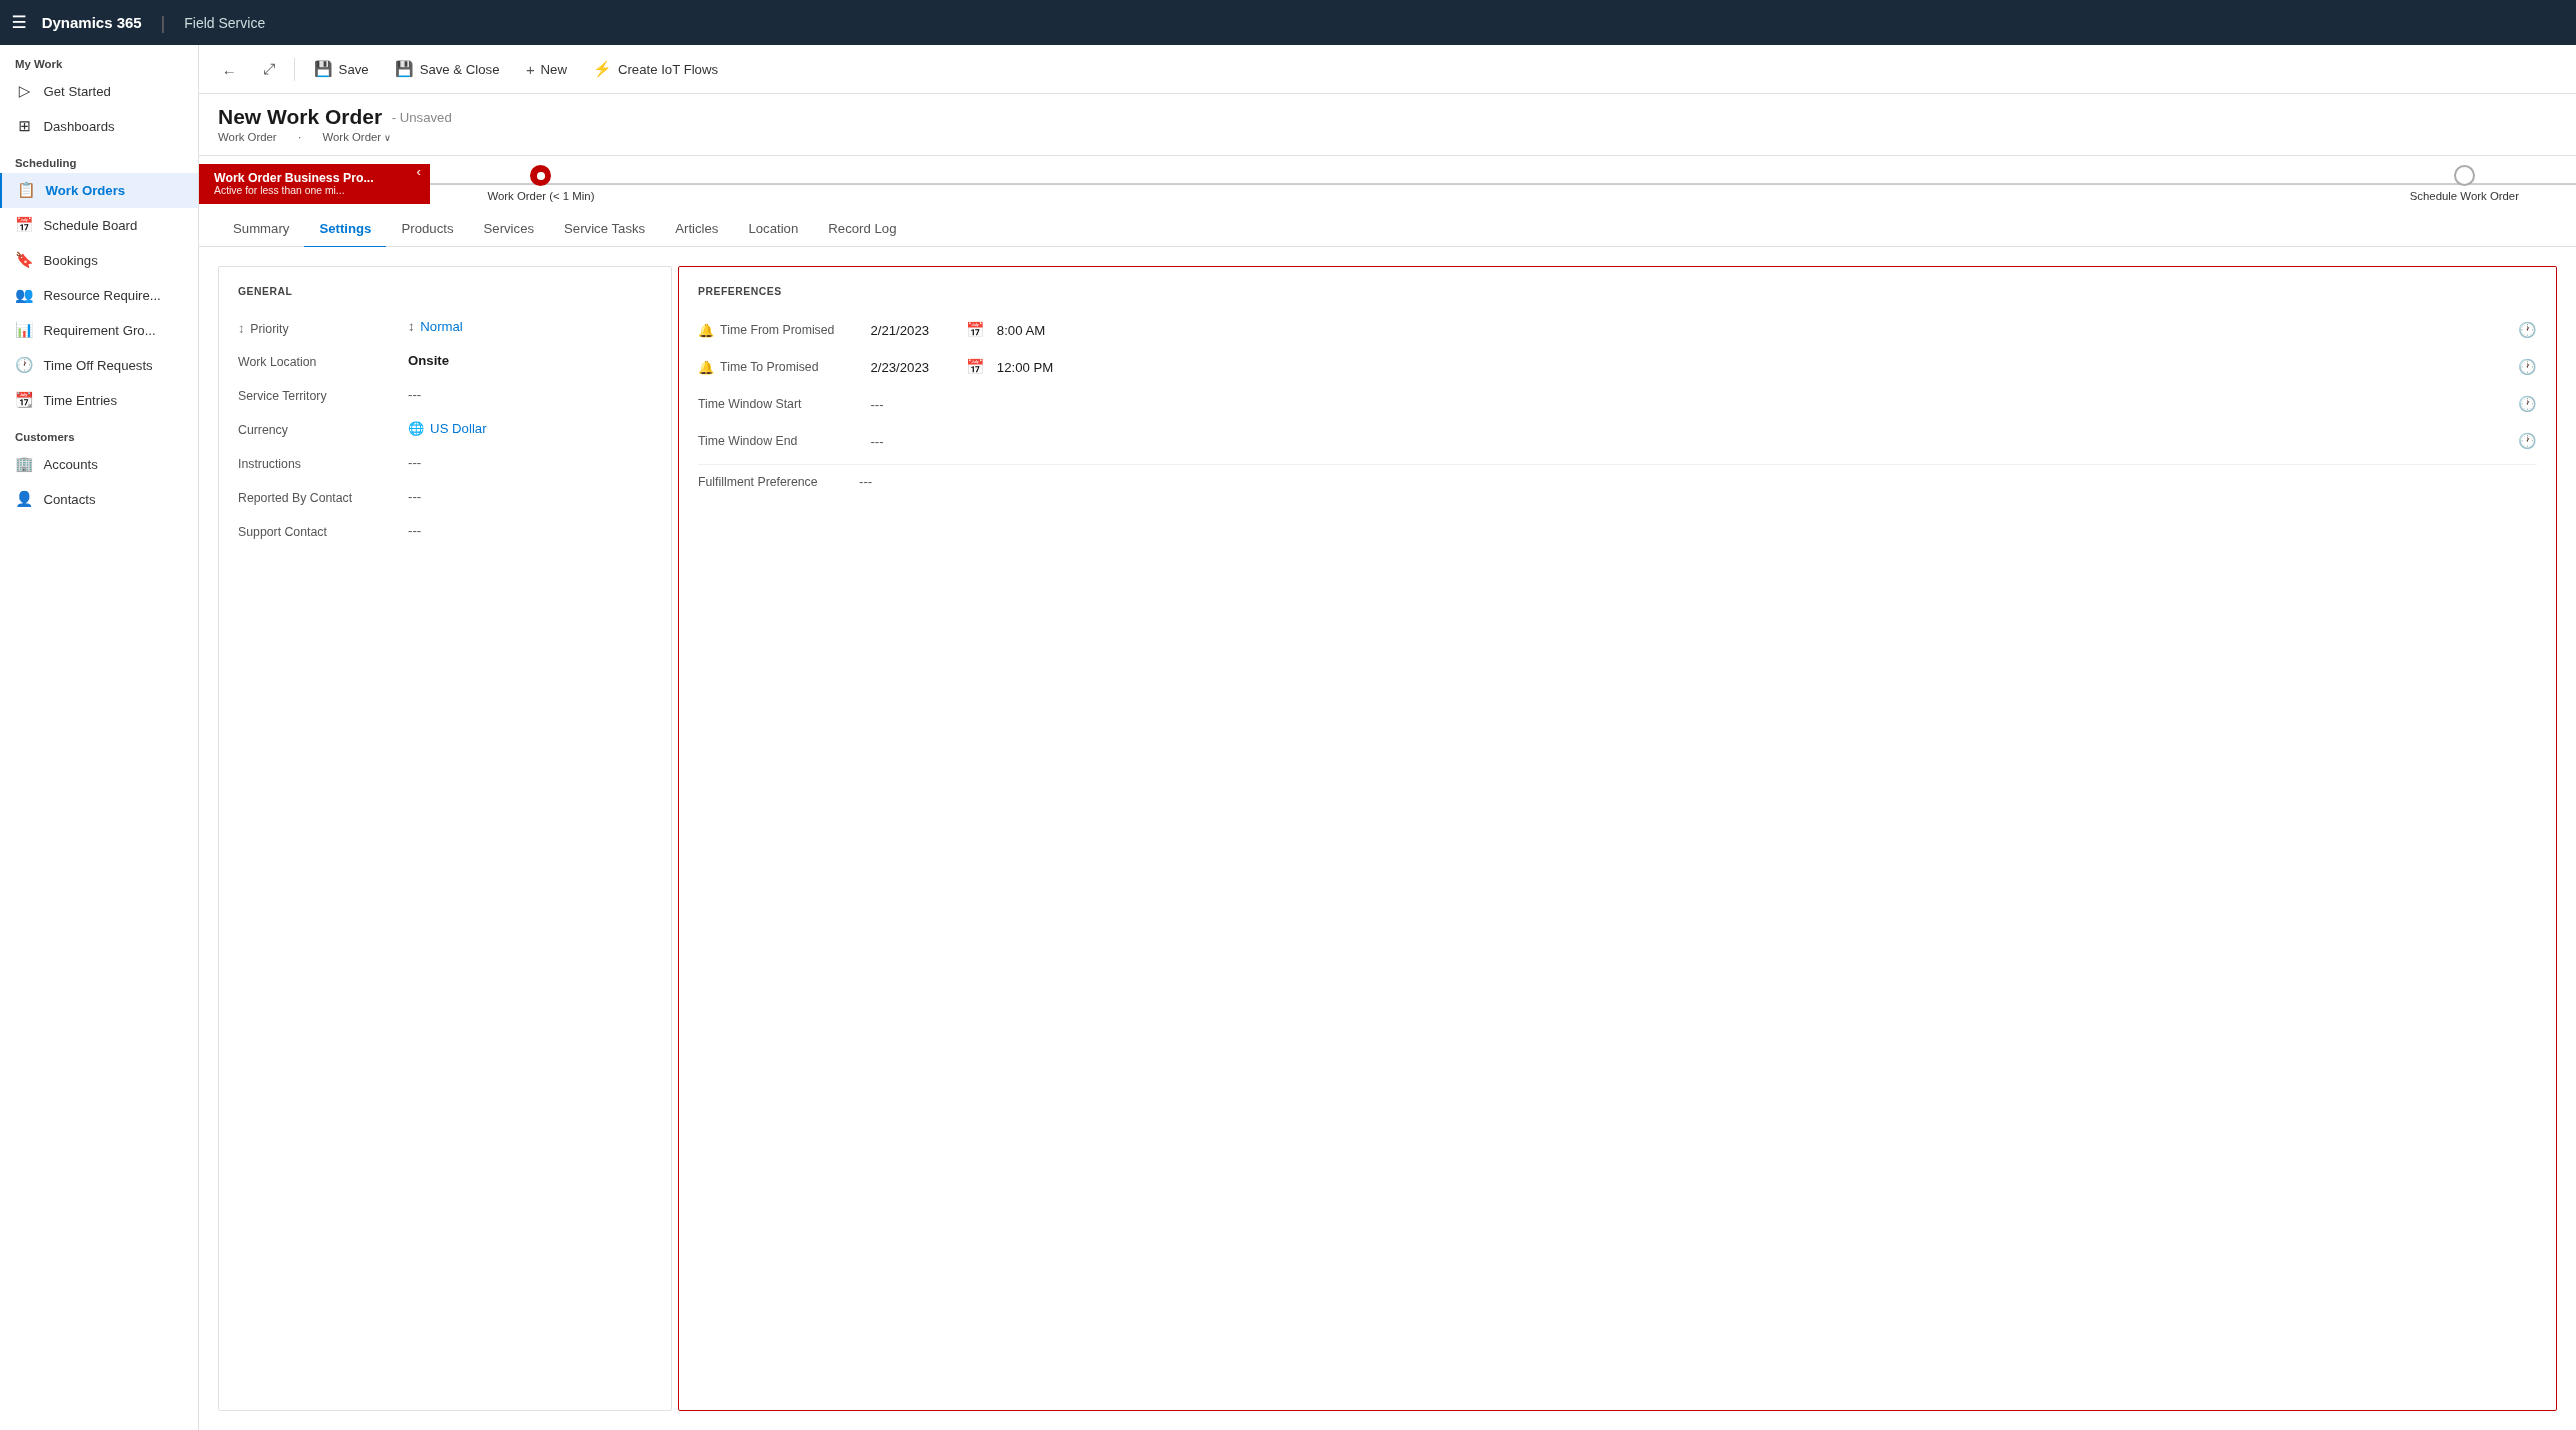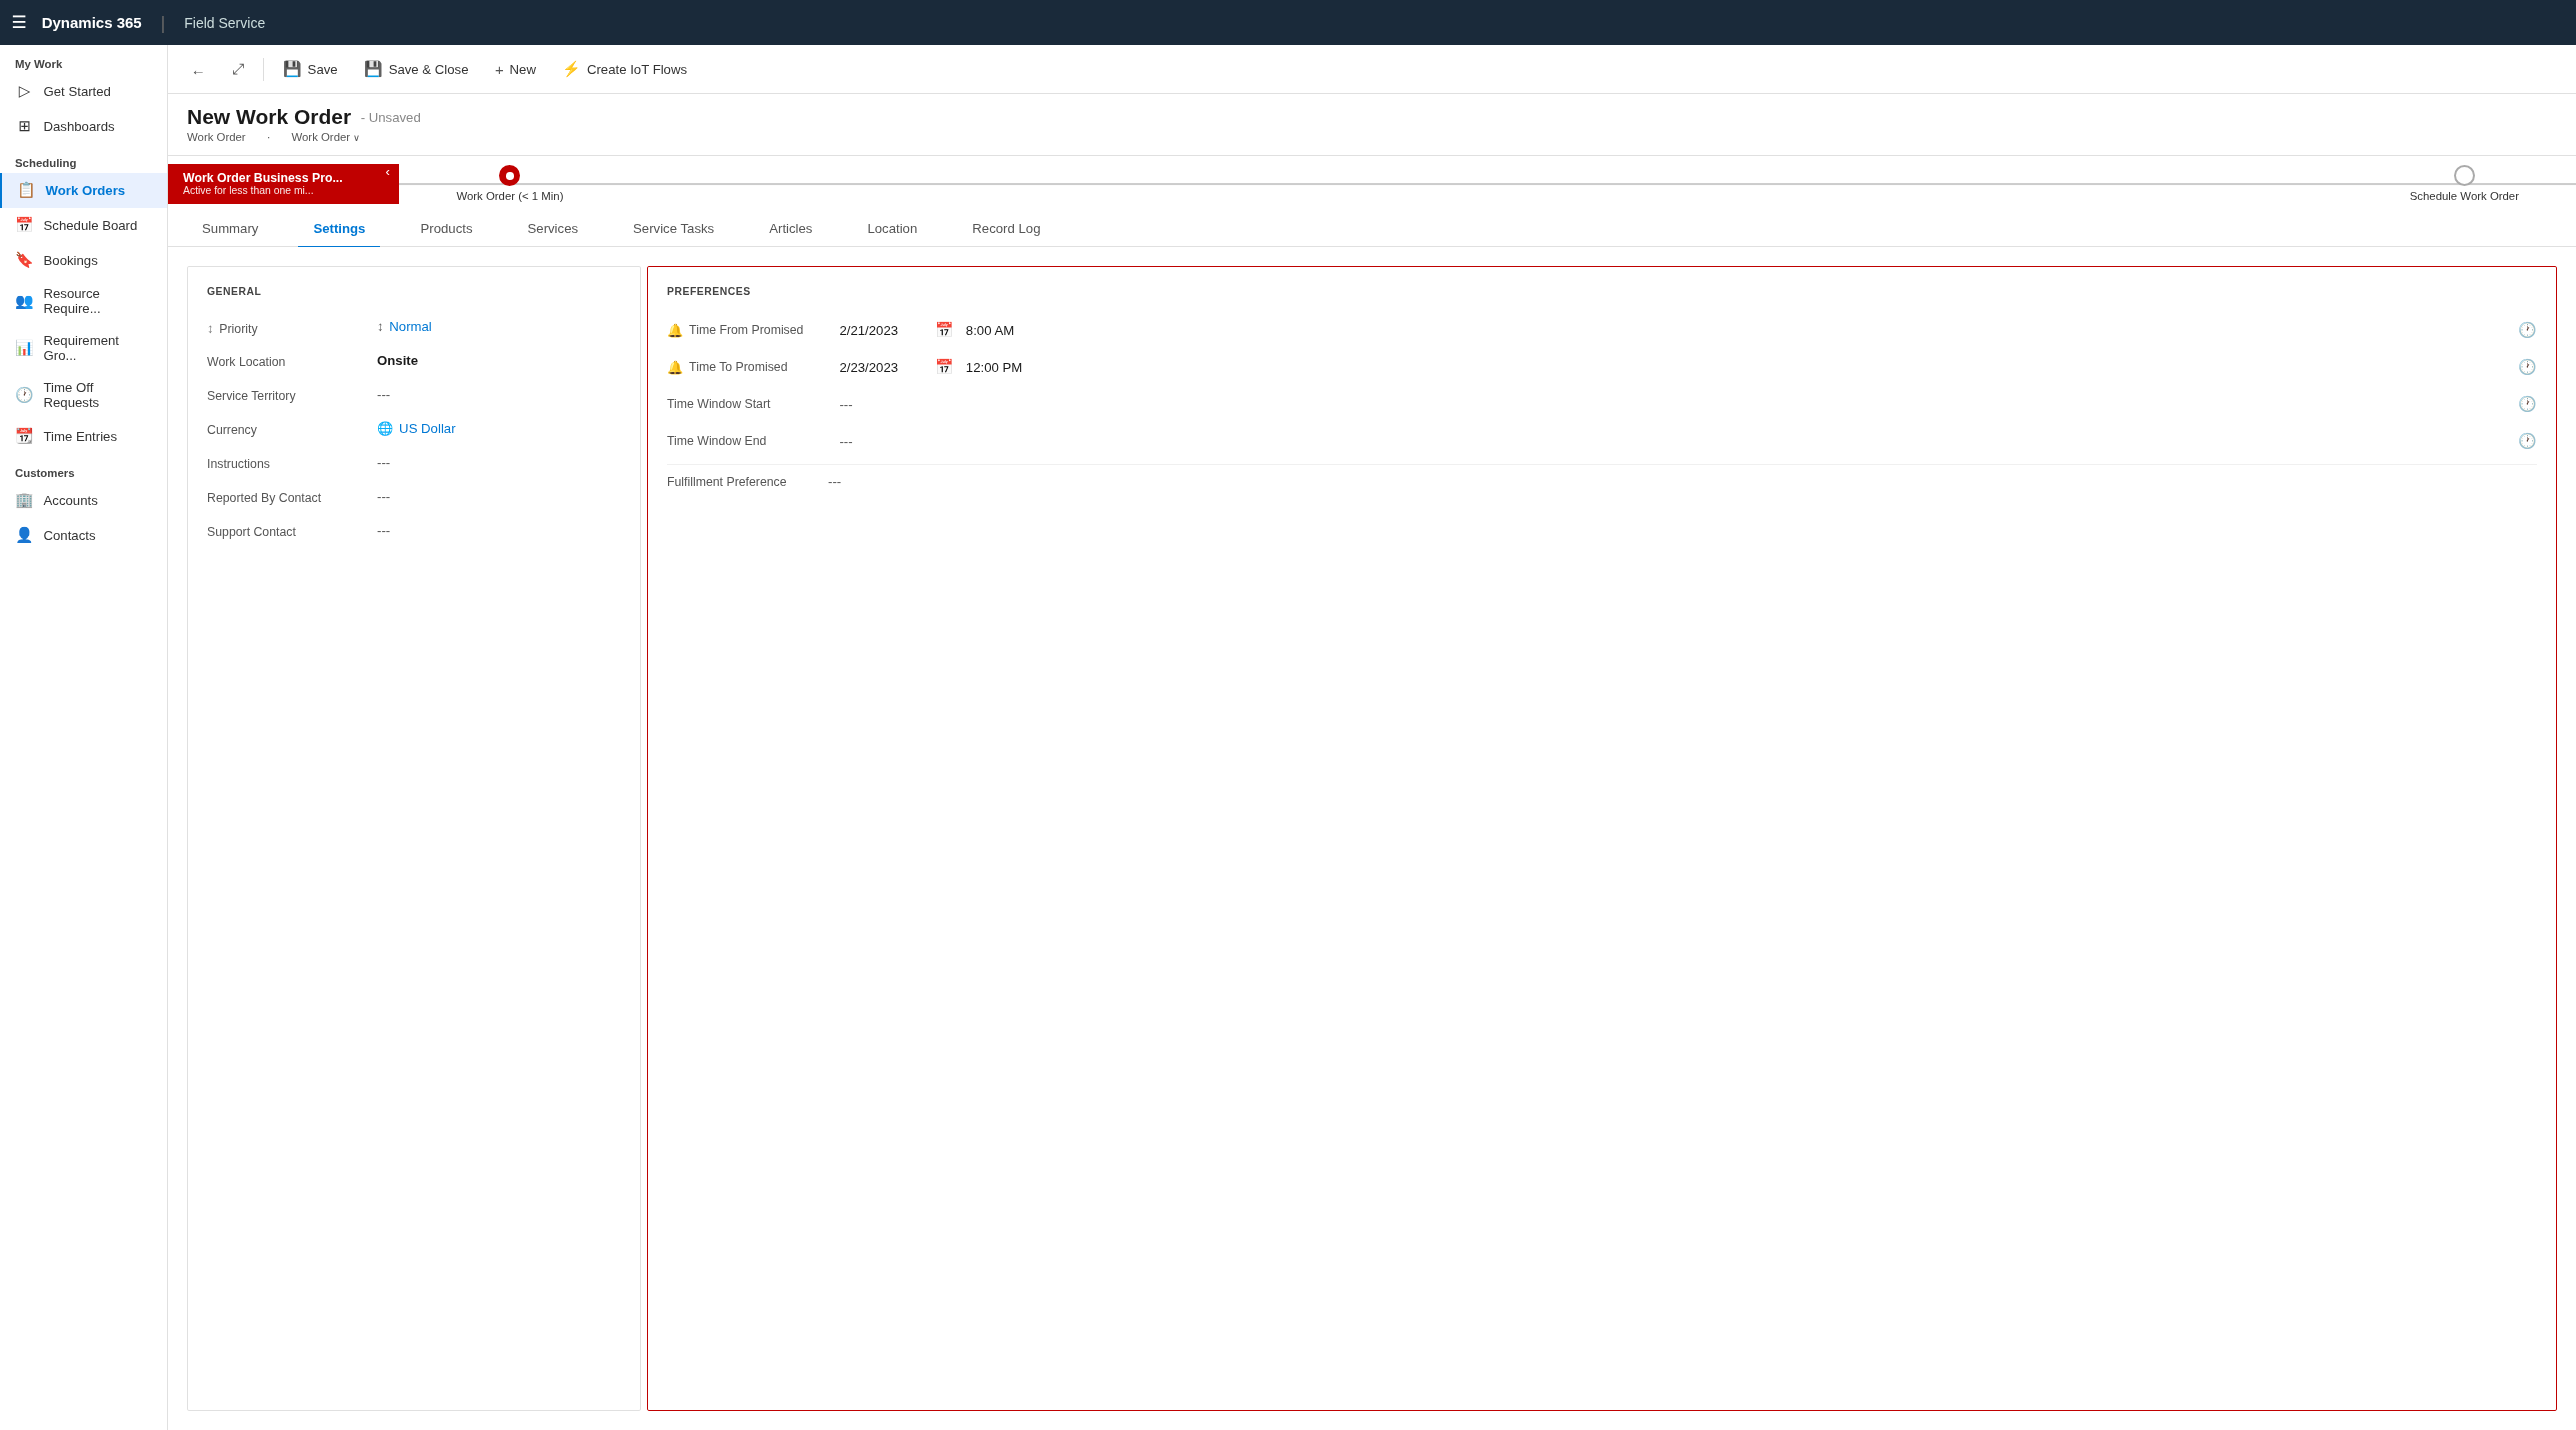--- a/index.html
+++ b/index.html
@@ -23,21 +23,21 @@
 
     
     .main-layout {
       display: flex;
       flex: 1;
       overflow: hidden;
     }
 
     
     .sidebar {
-      width: 168px;
+      width: 199px;
       background: #fff;
       border-right: 0.9px solid #e0e0e0;
       overflow-y: auto;
       flex-shrink: 0;
     }
     .sidebar-section-label {
       font-size: 11.4px;
       font-weight: 700;
       color: #444;
       padding: 13.2px 15px 3.8px 15px;
@@ -190,21 +190,20 @@
     }
     .process-node-circle.grey { border-color: #aaa; }
 
     
     .tabs-bar {
       display: flex;
       border-bottom: 0.9px solid #e0e0e0;
       padding: 0 19px;
       background: #fff;
       flex-shrink: 0;
-      gap: 25px;
     }
     .tab-item {
       padding: 9.5px 15px;
       cursor: pointer;
       font-size: 13.2px;
       color: #555;
       border-bottom: 1.9px solid transparent;
       margin-bottom: -0.9px;
     }
     .tab-item.active {

